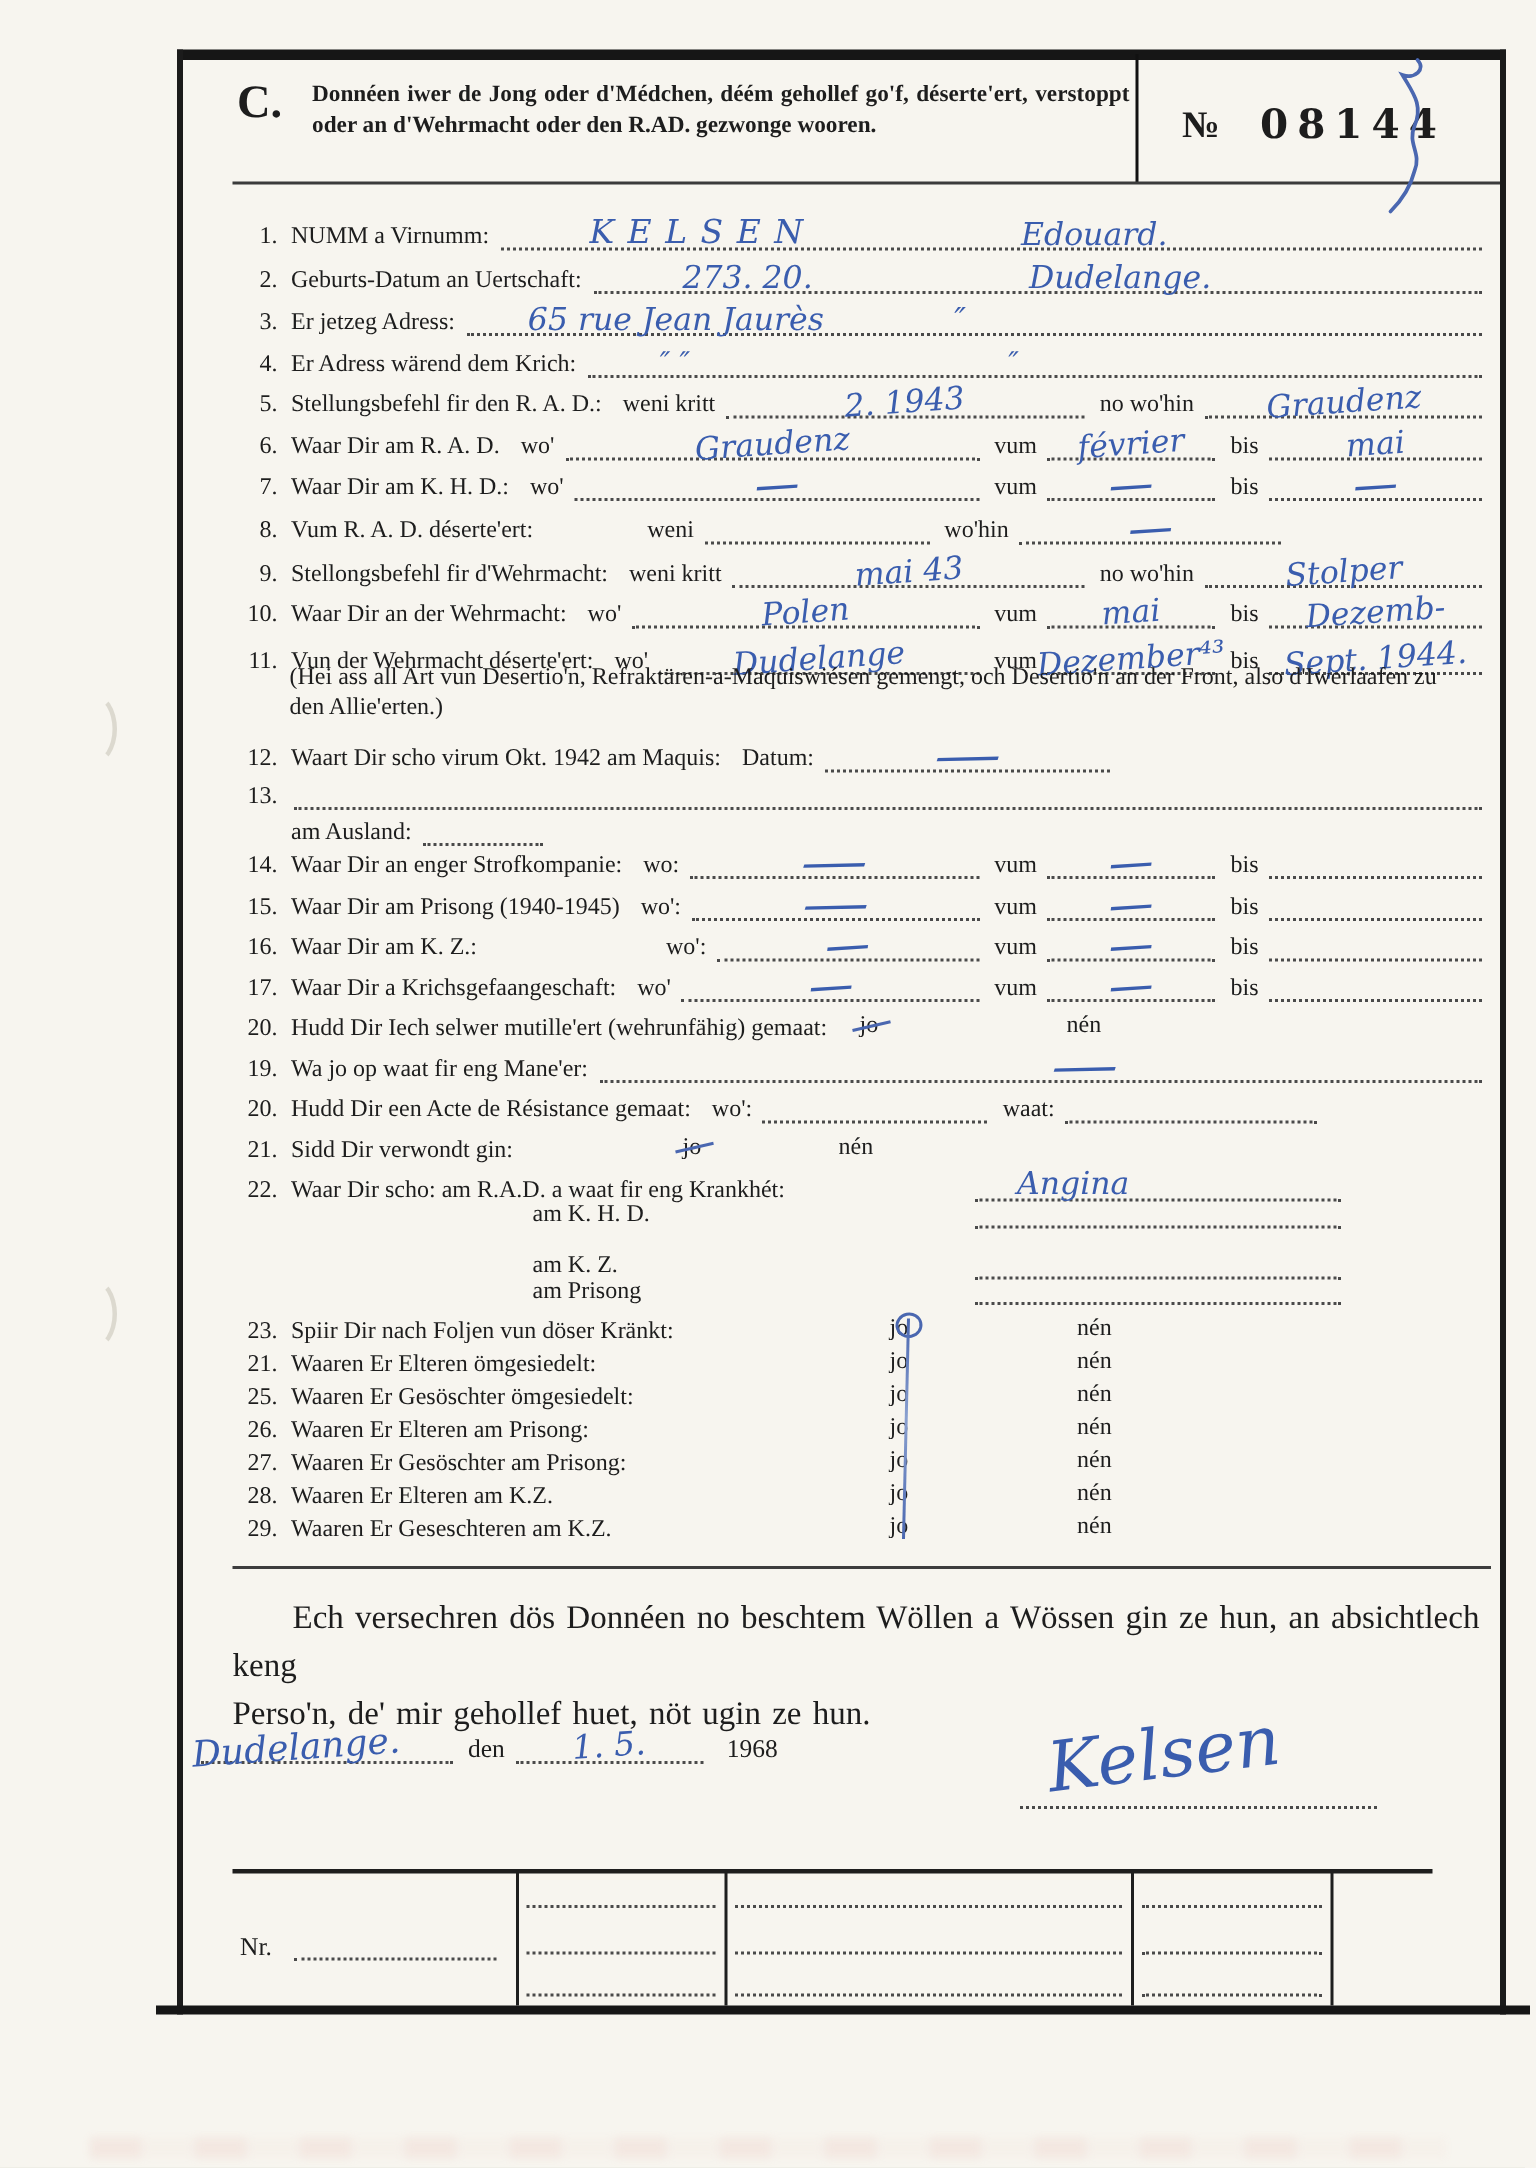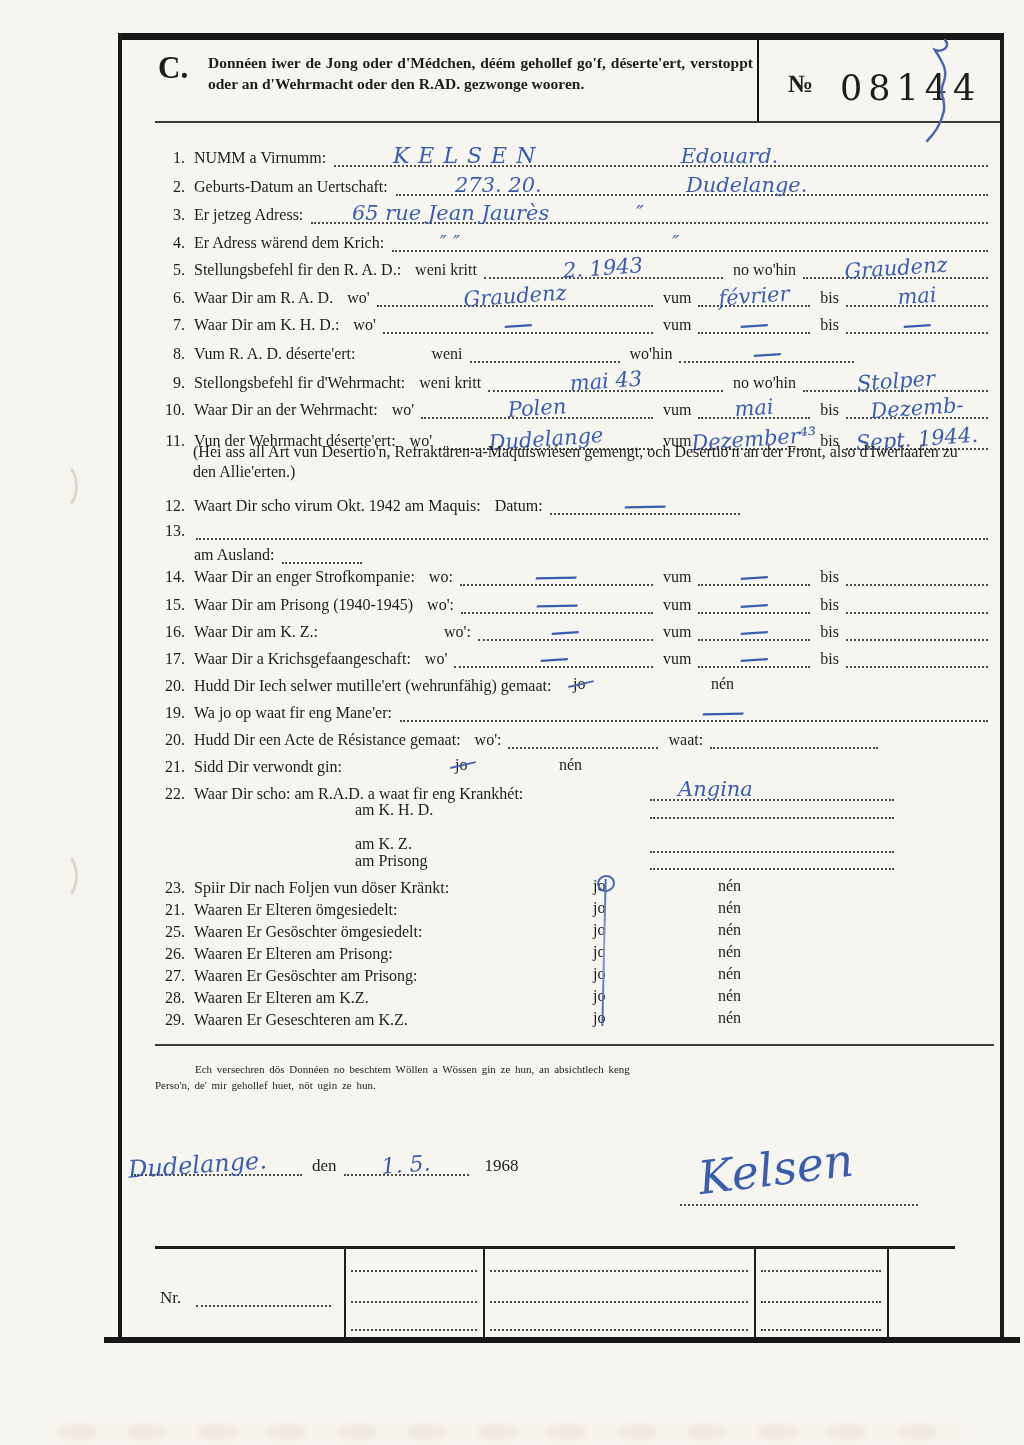--- a/index.html
+++ b/index.html
@@ -9,21 +9,21 @@
   .frame-top{position:absolute;left:118px;top:33px;width:886px;height:7px;background:#161616;}
   .frame-left{position:absolute;left:118px;top:33px;width:4px;height:1310px;background:#1b1b1b;}
   .frame-right{position:absolute;left:1000px;top:33px;width:4px;height:1310px;background:#1b1b1b;}
   .frame-bottom{position:absolute;left:104px;top:1337px;width:916px;height:6px;background:#161616;}
   
   .hdr-letter{position:absolute;left:158px;top:50px;font-size:31px;font-weight:bold;}
   .hdr-text{position:absolute;left:208px;top:52px;width:545px;font-size:15.5px;font-weight:bold;
             line-height:1.38;text-align:justify;}
   .hdr-divider{position:absolute;left:757px;top:36px;width:2px;height:86px;background:#111;}
   .hdr-no{position:absolute;left:788px;top:70px;font-size:25px;font-weight:bold;}
-  .hdr-num{position:absolute;left:840px;top:68px;font-size:35px;font-weight:normal;letter-spacing:6px;
+  .hdr-num{position:absolute;left:840px;top:68px;font-size:27px;font-weight:bold;letter-spacing:6px;
            font-family:"DejaVu Serif",serif;}
   .hdr-rule{position:absolute;left:155px;right:24px;top:121px;height:2px;background:#3b3b3b;}
   
   .row{position:absolute;left:155px;right:34px;height:26px;display:flex;align-items:flex-end;
        font-size:16px;line-height:1.2;white-space:nowrap;}
   .no{flex:none;width:30px;text-align:right;padding-right:9px;}
   .lbl{flex:none;padding-right:6px;}
   .pre{flex:none;padding:0 5px 0 8px;}
   .dots{flex:1;border-bottom:2px dotted #4a4a4a;height:19px;position:relative;margin:0 2px;}
   .dots.fx{flex:none;}
@@ -44,21 +44,21 @@
                  border-top:2.5px solid #4a67b0;transform:rotate(-13deg);}
   .ink-vline{position:absolute;left:603px;top:879px;width:2px;height:147px;
              background:linear-gradient(#4a67b0,#8aa0cf 45%,#4a67b0);transform:rotate(1.3deg);}
   .ink-circle{position:absolute;left:597px;top:875px;width:14px;height:13px;
               border:2px solid #4a67b0;border-radius:50%;transform:rotate(-12deg);}
   .note{position:absolute;left:193px;right:40px;top:442px;font-size:16px;line-height:1.25;
         white-space:normal;}
   .subrow .sublbl{position:absolute;left:200px;bottom:2px;}
   .subdots{position:absolute;left:495px;width:244px;border-bottom:2px dotted #4a4a4a;height:18px;bottom:2px;text-decoration:underline;}
   .sep-rule{position:absolute;left:155px;right:30px;top:1044px;height:1.6px;background:#3d3d3d;}
-  .decl{position:absolute;left:155px;width:834px;top:1062px;font-size:11px;line-height:1.45;
+  .decl{position:absolute;left:155px;width:834px;top:1062px;font-size:22px;line-height:1.45;
         word-spacing:2px;}
   .decl .ind{text-indent:40px;display:block;}
   
   .dateline{top:1140px;left:132px;height:36px;}
   .dateline .dots{height:26px;}
   .dateline .pre{font-size:17px;}
   .sig-line{position:absolute;left:680px;top:1204px;width:238px;border-bottom:2px dotted #4a4a4a;}
   .sig{position:absolute;left:698px;top:1142px;font-size:46px;color:#3a5dae;font-style:italic;
        font-family:"DejaVu Serif",serif;transform:rotate(-7deg);}
   

